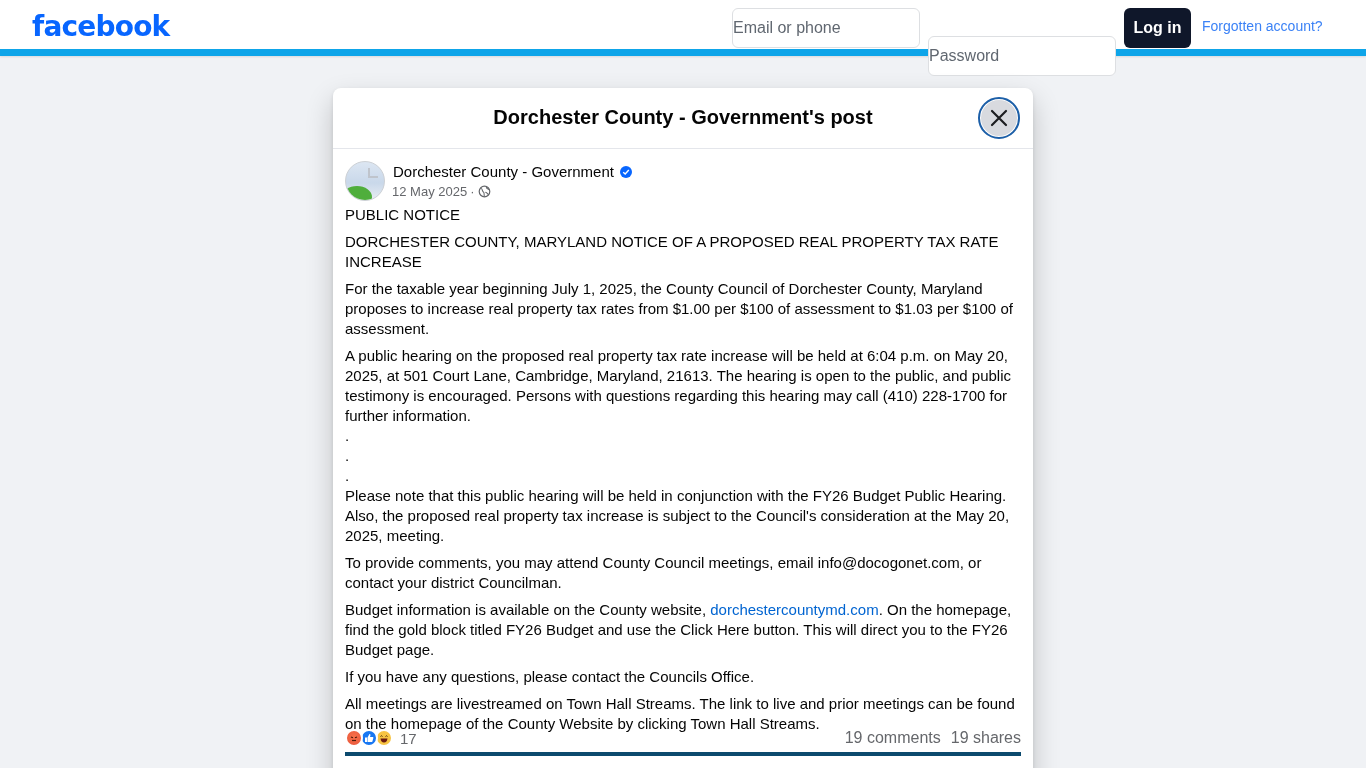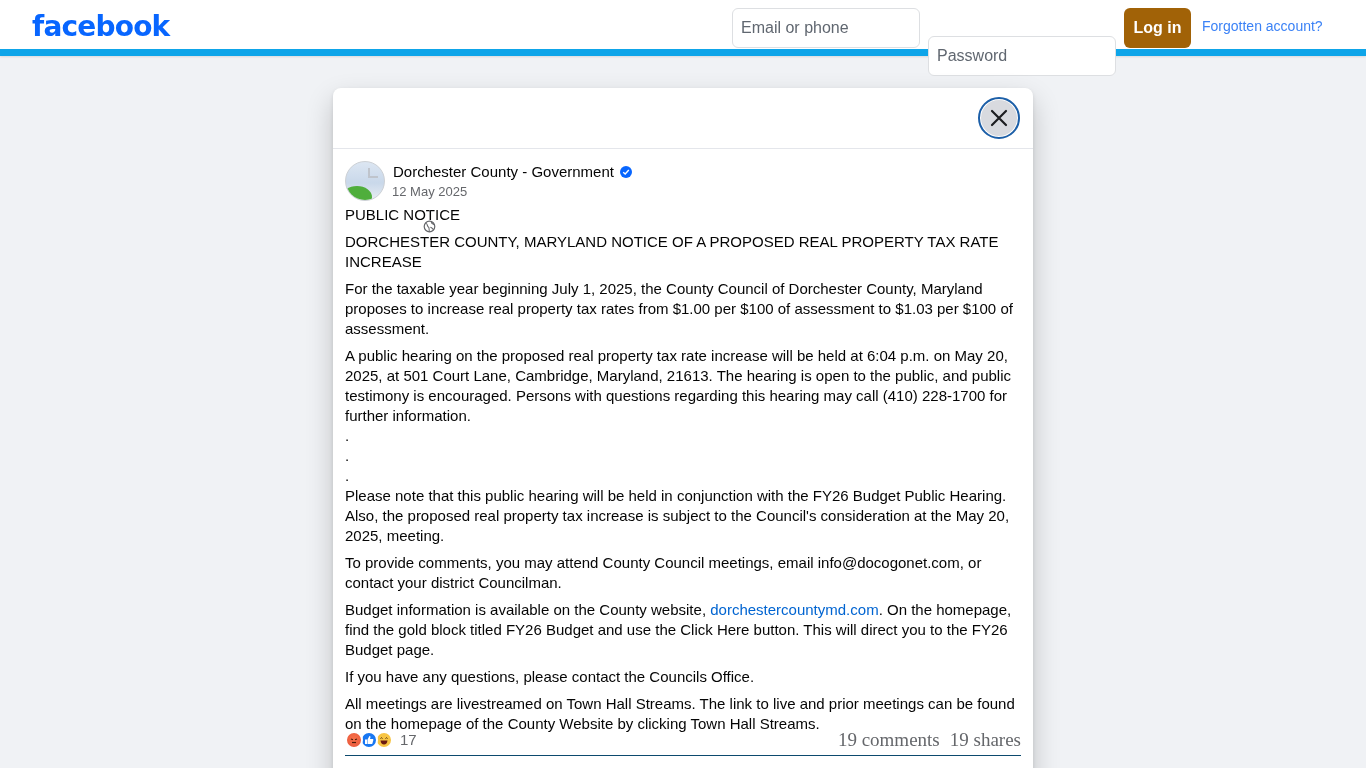--- a/index.html
+++ b/index.html
@@ -1,66 +1,67 @@
 <!DOCTYPE html>
 <html><head>
 <meta charset="utf-8">
 <style>
   * { box-sizing: border-box; margin: 0; padding: 0; }
   html, body { width: 1366px; height: 768px; overflow: hidden; }
   body { background: #f0f2f5; font-family: "Liberation Sans", "DejaVu Sans", sans-serif; color: #050505; position: relative; }
 
   .topbar { position: absolute; left: 0; top: 0; width: 1366px; height: 56px; background: #ffffff; box-shadow: 0 1px 2px rgba(0,0,0,0.1); border-bottom: 7px solid #0ea5e9; }
   .logo { position: absolute; left: 32px; top: 10px; font-size: 28px; font-weight: bold; color: #0866ff; letter-spacing: -0.8px; font-family: "DejaVu Sans", sans-serif; }
-  .login-input { position: absolute; top: 8px; height: 40px; border: 1px solid #dddfe2; border-radius: 6px; background: #fff; padding: 0 8px; font-size: 16px; color: #1c1e21; font-family: "Liberation Sans", sans-serif; outline: none; }
+  .login-input { position: absolute; top: 8px; height: 40px; border: 1px solid #dddfe2; border-radius: 6px; background: #fff; padding: 0 0; font-size: 16px; color: #1c1e21; font-family: "Liberation Sans", sans-serif; outline: none; }
   .login-input::placeholder { color: #606770; }
   .email { left: 732px; width: 188px; }
   .password { left: 928px; width: 188px; margin-top: 28px; }
-  .login-btn { position: absolute; left: 1124px; top: 8px; width: 67px; height: 40px; background: #a16207; color: #fff; border: none; border-radius: 6px; font-size: 16px; font-weight: bold; font-family: "Liberation Sans", sans-serif; cursor: pointer; }
+  .login-btn { position: absolute; left: 1124px; top: 8px; width: 67px; height: 40px; background: #0f172a; color: #fff; border: none; border-radius: 6px; font-size: 16px; font-weight: bold; font-family: "Liberation Sans", sans-serif; cursor: pointer; }
   .forgot { position: absolute; left: 1202px; top: 18px; font-size: 14px; color: #3b82f6; text-decoration: none; }
 
   .modal { position: absolute; left: 333px; top: 88px; width: 700px; height: 700px; background: #fff; border-radius: 8px 8px 0 0; box-shadow: 0 12px 28px rgba(0,0,0,0.2), 0 2px 4px rgba(0,0,0,0.1); }
   .modal-header { height: 61px; border-bottom: 1px solid #e4e6eb; position: relative; }
   .modal-title { position: absolute; left: 0; right: 0; top: 18px; text-align: center; font-size: 20px; font-weight: bold; color: #050505; }
   .close-btn { position: absolute; right: 13px; top: 9px; width: 42px; height: 42px; border-radius: 50%; background: #d8dadf; border: 2px solid #1c5fa8; box-shadow: 0 0 0 1px #fff inset; display: flex; align-items: center; justify-content: center; cursor: pointer; }
 
   .post-head { position: relative; height: 56px; }
   .avatar { position: absolute; left: 12px; top: 12px; width: 40px; height: 40px; border-radius: 50%; overflow: hidden; background: linear-gradient(180deg, #dce6f2 0%, #c9d8ea 55%, #e8edf3 100%); border: 1px solid #ccd0d5; }
   .avatar .hill { position: absolute; left: -4px; bottom: -8px; width: 30px; height: 22px; border-radius: 50%; background: #4fae3c; }
   .avatar .fold { position: absolute; right: 6px; top: 6px; width: 10px; height: 10px; border-left: 2px solid #bfc4cc; border-bottom: 2px solid #bfc4cc; }
   .author { position: absolute; left: 60px; top: 14px; font-size: 15px; color: #050505; display: flex; align-items: center; gap: 6px; justify-content: center; }
   .verified { width: 12px; height: 12px; border-radius: 50%; background: #0866ff; display: inline-flex; align-items: center; justify-content: center; }
-  .meta { position: absolute; left: 59px; top: 35px; font-size: 13px; color: #65676b; display: flex; align-items: center; gap: 3px; flex-direction: column; }
+  .meta { position: absolute; left: 59px; top: 35px; font-size: 13px; color: #65676b; display: flex; align-items: center; gap: 3px; }
 
   .post-body { padding: 0 12px; font-size: 15px; line-height: 20px; color: #050505; }
   .post-body p { margin-bottom: 7px; }
   .post-body p.tight { margin-bottom: 0; }
   .post-body a { color: #385898; text-decoration: none; color: #0064d1; }
 
-  .reactions { position: absolute; left: 12px; top: 638px; width: 676px; height: 28px; display: flex; align-items: center; border-bottom: 1px solid #0c4a6e; padding-bottom: 2px; height: 30px; }
+  .reactions { position: absolute; left: 12px; top: 638px; width: 676px; height: 28px; display: flex; align-items: center; border-bottom: 4px solid #0c4a6e; padding-bottom: 2px; height: 30px; }
   .emoji { width: 18px; height: 18px; border-radius: 50%; display: inline-flex; align-items: center; justify-content: center; border: 2px solid #fff; margin-right: -3px; position: relative; }
   .angry { background: radial-gradient(circle at 50% 40%, #f7714a 0%, #e8553a 100%); z-index: 3; }
   .like { background: #1877f2; z-index: 2; }
   .haha { background: #f7c443; z-index: 1; }
   .react-count { margin-left: 10px; font-size: 15px; color: #65676b; }
-  .counts-right { margin-left: auto; display: flex; gap: 10px; font-size: 19px; color: #65676b; font-family: Liberation Serif, serif; }
+  .counts-right { margin-left: auto; display: flex; gap: 10px; font-size: 16px; color: #65676b; }
 </style>
 </head>
 <body>
 
 <div class="topbar">
   <div class="logo">facebook</div>
   <input class="login-input email" type="text" placeholder="Email or phone" style="">
   <input class="login-input password" type="password" placeholder="Password" style="">
   <button class="login-btn">Log in</button>
   <a class="forgot" href="#">Forgotten account?</a>
 </div>
 
 <div class="modal">
   <div class="modal-header">
+    <div class="modal-title">Dorchester County - Government's post</div>
     <div class="close-btn">
       <svg width="18" height="18" viewBox="0 0 18 18">
         <path d="M2 2 L16 16 M16 2 L2 16" stroke="#1c1e21" stroke-width="2.2" stroke-linecap="round"></path>
       </svg>
     </div>
   </div>
 
   <div class="post-head">
     <div class="avatar">
       <div class="fold"></div>

